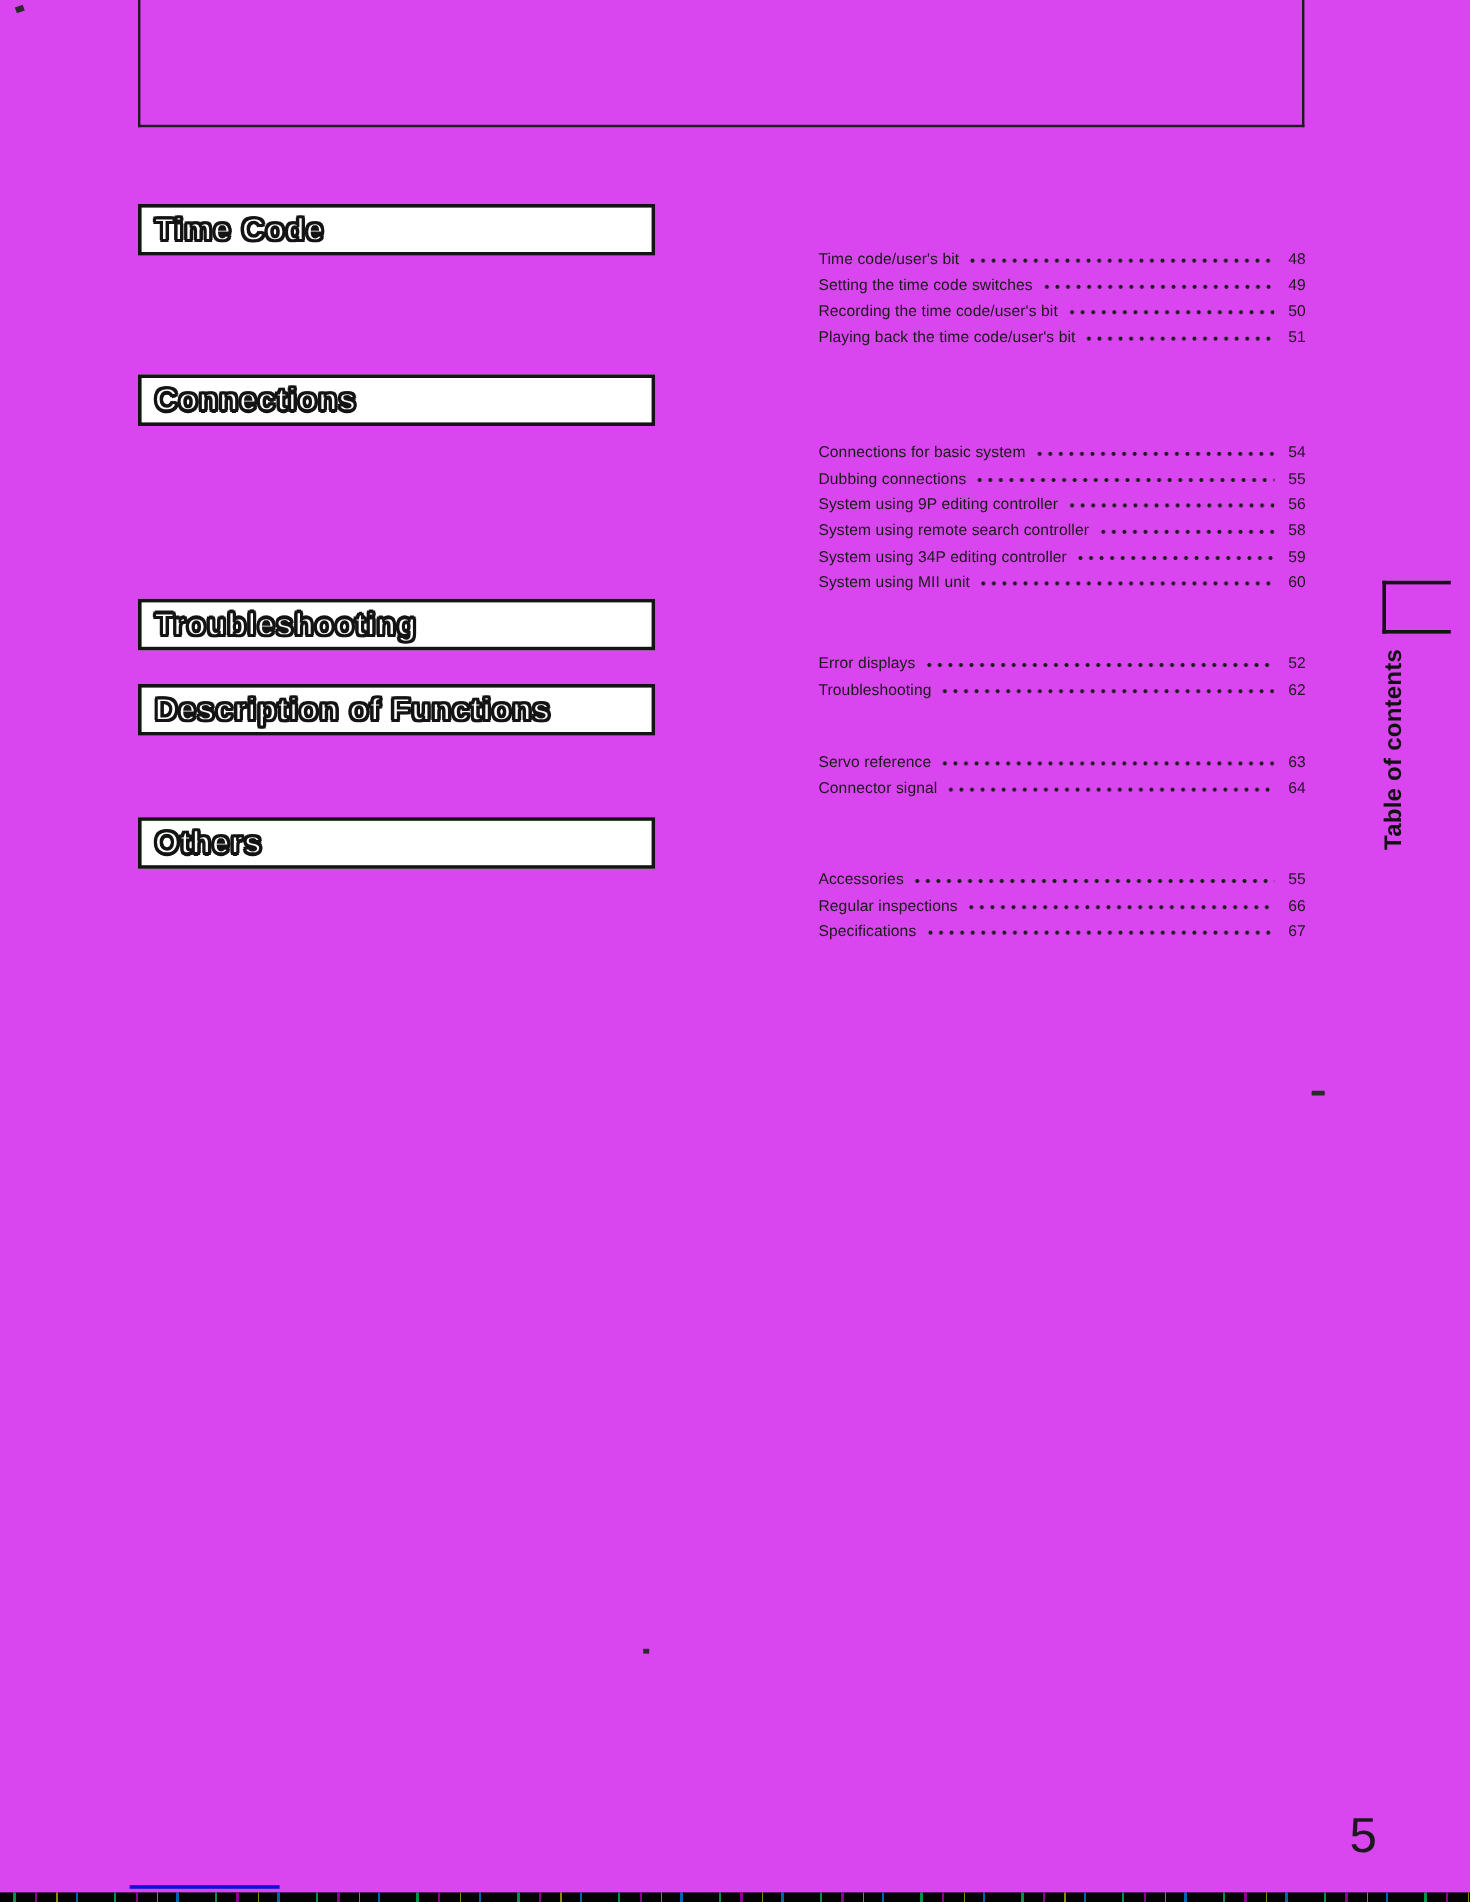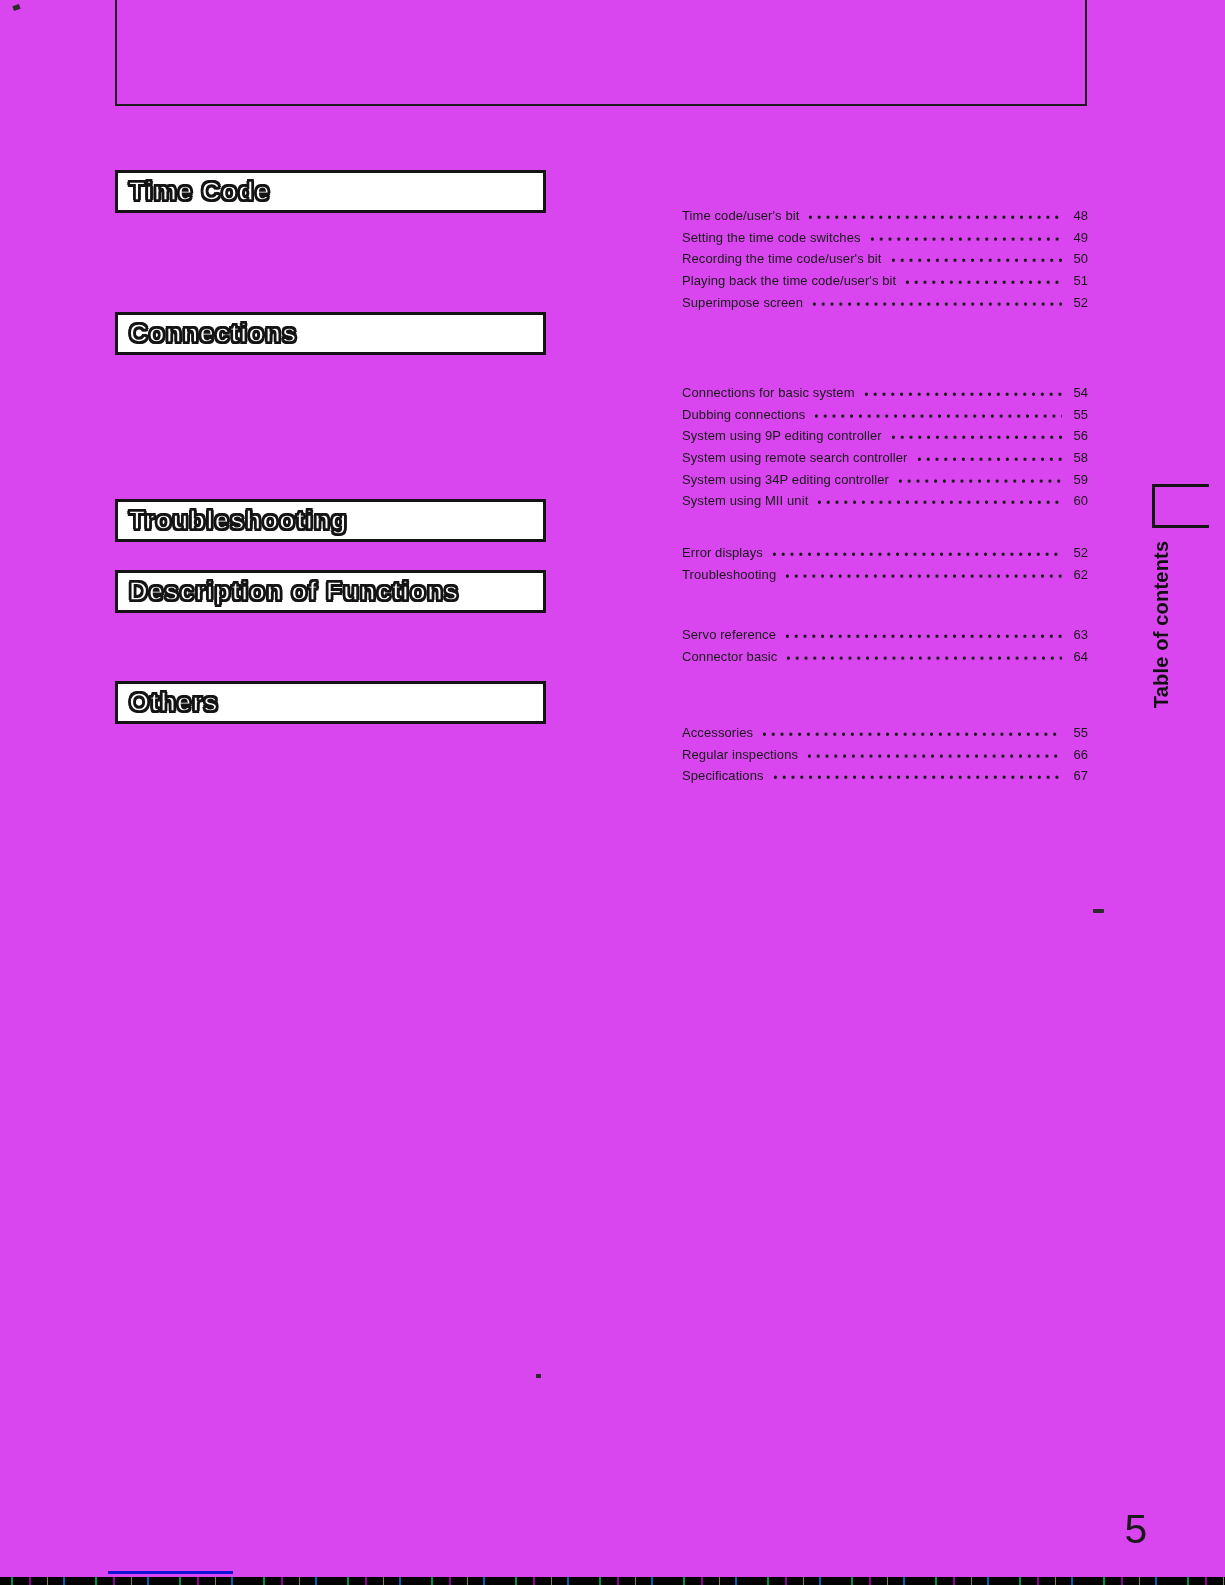--- a/index.html
+++ b/index.html
@@ -123,81 +123,76 @@
     <div class="toc-row">
       <span class="toc-label">Recording the time code/user's bit</span>
       <span class="leader"></span>
       <span class="toc-page">50</span>
     </div>
     <div class="toc-row">
       <span class="toc-label">Playing back the time code/user's bit</span>
       <span class="leader"></span>
       <span class="toc-page">51</span>
     </div>
-    <div class="toc-row">
-      <span class="toc-label">Superimpose screen</span>
+  </div>
+
+  <div class="toc-group" style="top:366px">
+    <div class="toc-row">
+      <span class="toc-label">Connections for basic system</span>
+      <span class="leader"></span>
+      <span class="toc-page">54</span>
+    </div>
+    <div class="toc-row">
+      <span class="toc-label">Dubbing connections</span>
+      <span class="leader"></span>
+      <span class="toc-page">55</span>
+    </div>
+    <div class="toc-row">
+      <span class="toc-label">System using 9P editing controller</span>
+      <span class="leader"></span>
+      <span class="toc-page">56</span>
+    </div>
+    <div class="toc-row">
+      <span class="toc-label">System using remote search controller</span>
+      <span class="leader"></span>
+      <span class="toc-page">58</span>
+    </div>
+    <div class="toc-row">
+      <span class="toc-label">System using 34P editing controller</span>
+      <span class="leader"></span>
+      <span class="toc-page">59</span>
+    </div>
+    <div class="toc-row">
+      <span class="toc-label">System using MII unit</span>
+      <span class="leader"></span>
+      <span class="toc-page">60</span>
+    </div>
+  </div>
+
+  <div class="toc-group" style="top:542px">
+    <div class="toc-row">
+      <span class="toc-label">Error displays</span>
       <span class="leader"></span>
       <span class="toc-page">52</span>
     </div>
-  </div>
-
-  <div class="toc-group" style="top:382px">
-    <div class="toc-row">
-      <span class="toc-label">Connections for basic system</span>
-      <span class="leader"></span>
-      <span class="toc-page">54</span>
-    </div>
-    <div class="toc-row">
-      <span class="toc-label">Dubbing connections</span>
-      <span class="leader"></span>
-      <span class="toc-page">55</span>
-    </div>
-    <div class="toc-row">
-      <span class="toc-label">System using 9P editing controller</span>
-      <span class="leader"></span>
-      <span class="toc-page">56</span>
-    </div>
-    <div class="toc-row">
-      <span class="toc-label">System using remote search controller</span>
-      <span class="leader"></span>
-      <span class="toc-page">58</span>
-    </div>
-    <div class="toc-row">
-      <span class="toc-label">System using 34P editing controller</span>
-      <span class="leader"></span>
-      <span class="toc-page">59</span>
-    </div>
-    <div class="toc-row">
-      <span class="toc-label">System using MII unit</span>
-      <span class="leader"></span>
-      <span class="toc-page">60</span>
-    </div>
-  </div>
-
-  <div class="toc-group" style="top:542px">
-    <div class="toc-row">
-      <span class="toc-label">Error displays</span>
-      <span class="leader"></span>
-      <span class="toc-page">52</span>
-    </div>
     <div class="toc-row">
       <span class="toc-label">Troubleshooting</span>
       <span class="leader"></span>
       <span class="toc-page">62</span>
     </div>
   </div>
 
   <div class="toc-group" style="top:624px">
     <div class="toc-row">
       <span class="toc-label">Servo reference</span>
       <span class="leader"></span>
       <span class="toc-page">63</span>
     </div>
     <div class="toc-row">
-      <span class="toc-label">Connector basic</span>
+      <span class="toc-label">Connector signal</span>
       <span class="leader"></span>
       <span class="toc-page">64</span>
     </div>
   </div>
 
   <div class="toc-group" style="top:722px">
     <div class="toc-row">
       <span class="toc-label">Accessories</span>
       <span class="leader"></span>
       <span class="toc-page">55</span>

